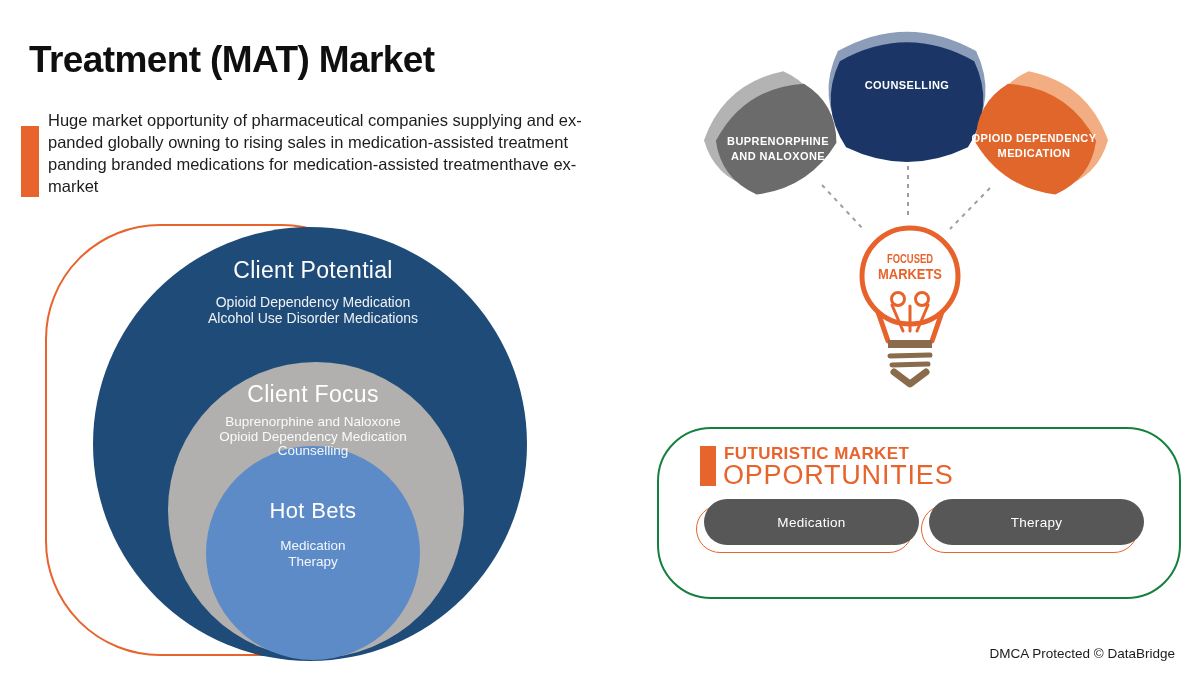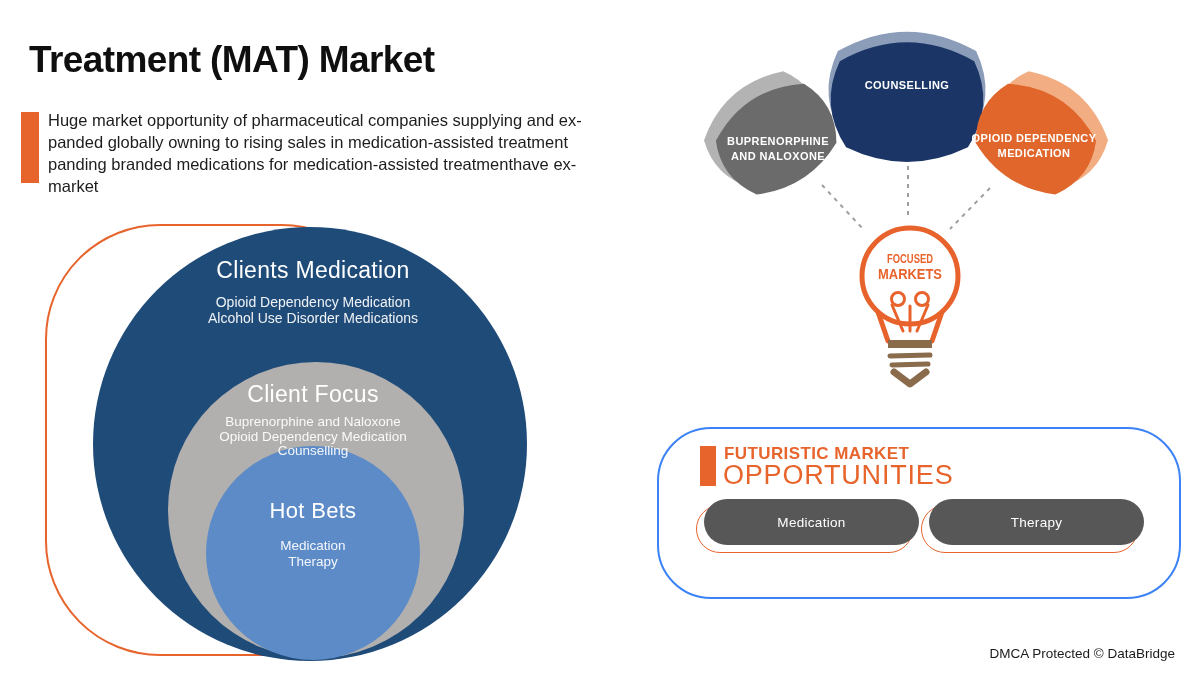--- a/index.html
+++ b/index.html
@@ -2,21 +2,21 @@
 <html><head>
 <meta charset="utf-8">
 <style>
   html,body{margin:0;padding:0;background:#fff;}
   .canvas{position:relative;width:1200px;height:675px;background:#ffffff;overflow:hidden;
           font-family:"Liberation Sans", sans-serif;}
 
   
   .title{position:absolute;left:29px;top:14px;font-size:37px;font-weight:800;color:#0f0f0f;
          line-height:42px;letter-spacing:-0.6px;}
-  .desc-wrap{position:absolute;left:21px;top:109px;display:flex;}
+  .desc-wrap{position:absolute;left:21px;top:109px;display:flex;align-items:flex-end;}
   .accent-bar{width:18px;height:71px;background:#E7642C;margin-top:3px;}
   .desc{margin-left:9px;font-size:16.5px;line-height:22px;color:#1d1d1d;}
 
   
   .venn-outline{position:absolute;left:45px;top:224px;width:348px;height:428px;
                 border:2px solid #E7642C;border-radius:115px;z-index:0;background:transparent;}
   .circle{position:absolute;border-radius:50%;}
   .c-outer{left:93px;top:227px;width:434px;height:434px;background:#1F4B79;z-index:1;}
   .c-mid{left:168px;top:362px;width:296px;height:296px;background:#B1B0AE;z-index:2;}
   .c-inner{left:206px;top:446px;width:214px;height:214px;background:#5C8BC7;z-index:3;}
@@ -31,21 +31,21 @@
   .rt-inner .ring-items{margin-top:14px;font-size:13.5px;line-height:16px;}
 
   
   .fan-svg{position:absolute;left:660px;top:0;width:540px;height:400px;z-index:1;}
   .fan-svg text{font-family:"Liberation Sans", sans-serif;}
   .petal-label{fill:#ffffff;font-size:11px;font-weight:700;letter-spacing:0.4px;text-anchor:middle;}
   .bulb-label{fill:#E8632C;font-weight:700;text-anchor:middle;}
 
   
   .opps{position:absolute;left:657px;top:427px;width:520px;height:168px;
-        border:2px solid #3b82f6;border-radius:54px;z-index:2;}
+        border:2px solid #15803d;border-radius:54px;z-index:2;}
   .opps-bar{position:absolute;left:41px;top:17px;width:16px;height:40px;background:#E7642C;}
   .opps-h1{position:absolute;left:65px;top:15px;font-size:17px;font-weight:700;color:#E7642C;letter-spacing:0.4px;}
   .opps-h2{position:absolute;left:64px;top:31px;font-size:27px;font-weight:400;color:#E7642C;letter-spacing:0.8px;}
   .pill-wrap{position:absolute;top:70px;width:215px;height:46px;}
   .pill-med{left:45px;}
   .pill-ther{left:270px;}
   .pill-echo{position:absolute;left:-8px;top:6px;width:100%;height:100%;
              border:1.5px solid #E7642C;border-radius:25px;}
   .pill-face{position:absolute;left:0;top:0;width:100%;height:100%;background:#575757;border-radius:25px;
              display:flex;align-items:center;justify-content:center;color:#fff;font-size:13.5px;letter-spacing:0.3px;}
@@ -70,21 +70,21 @@
       <div>market</div>
     </div>
   </div>
 
   <div class="venn-outline"></div>
   <div class="circle c-outer"></div>
   <div class="circle c-mid"></div>
   <div class="circle c-inner"></div>
 
   <div class="ring-text rt-outer">
-    <div class="ring-title">Clients Medication</div>
+    <div class="ring-title">Client Potential</div>
     <div class="ring-items">
       <div>Opioid Dependency Medication</div>
       <div>Alcohol Use Disorder Medications</div>
     </div>
   </div>
   <div class="ring-text rt-mid">
     <div class="ring-title">Client Focus</div>
     <div class="ring-items">
       <div>Buprenorphine and Naloxone</div>
       <div>Opioid Dependency Medication</div>

